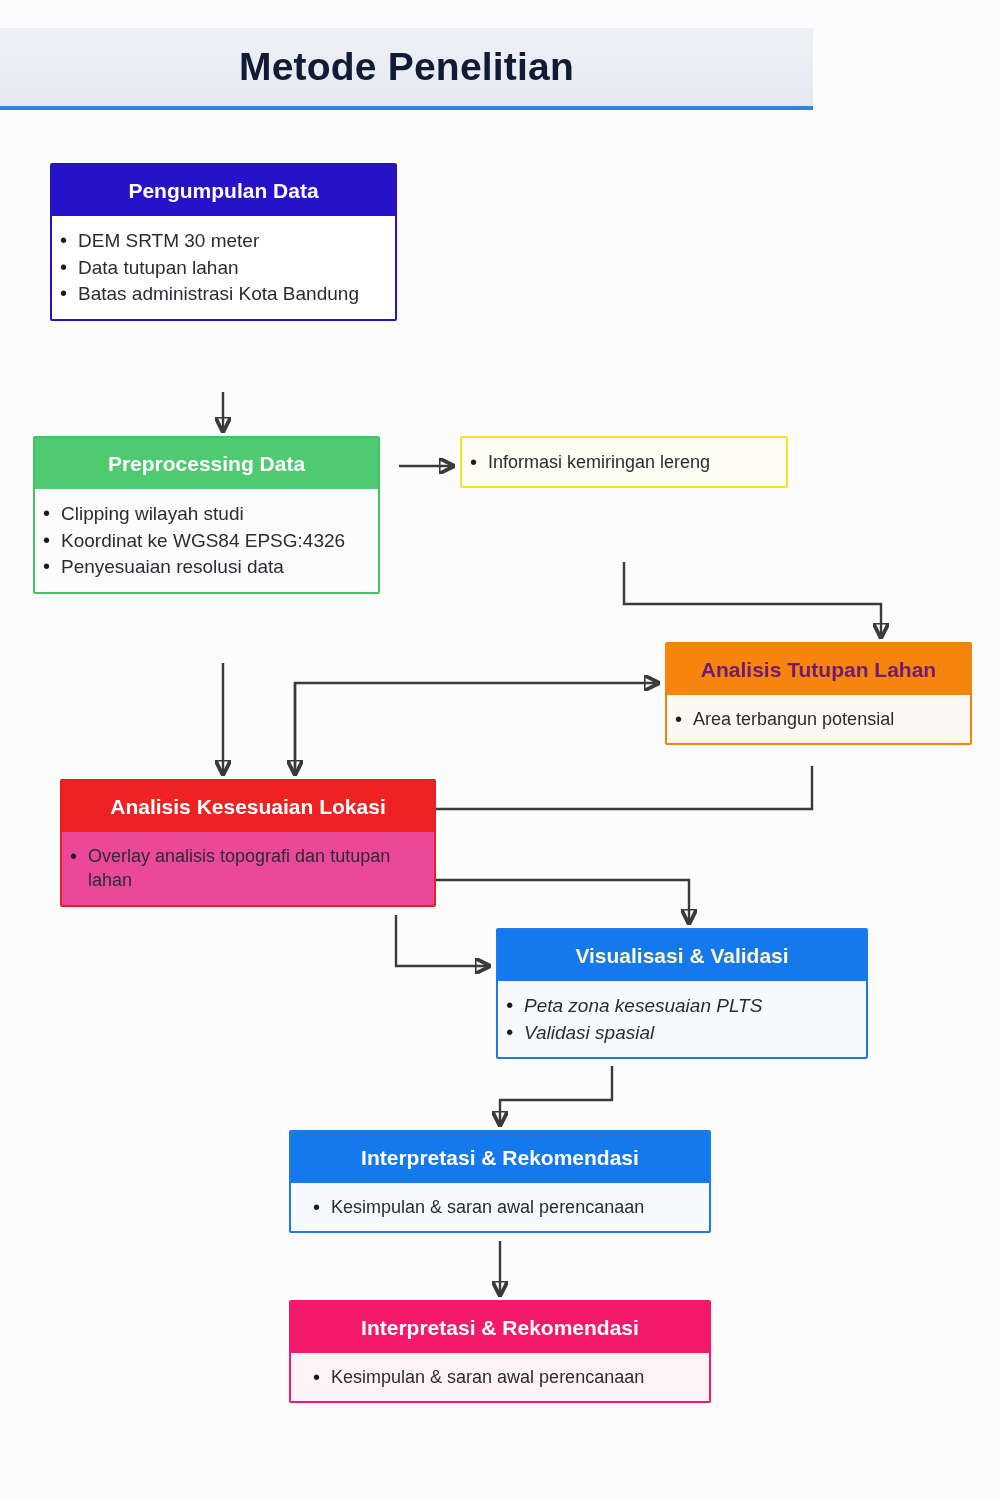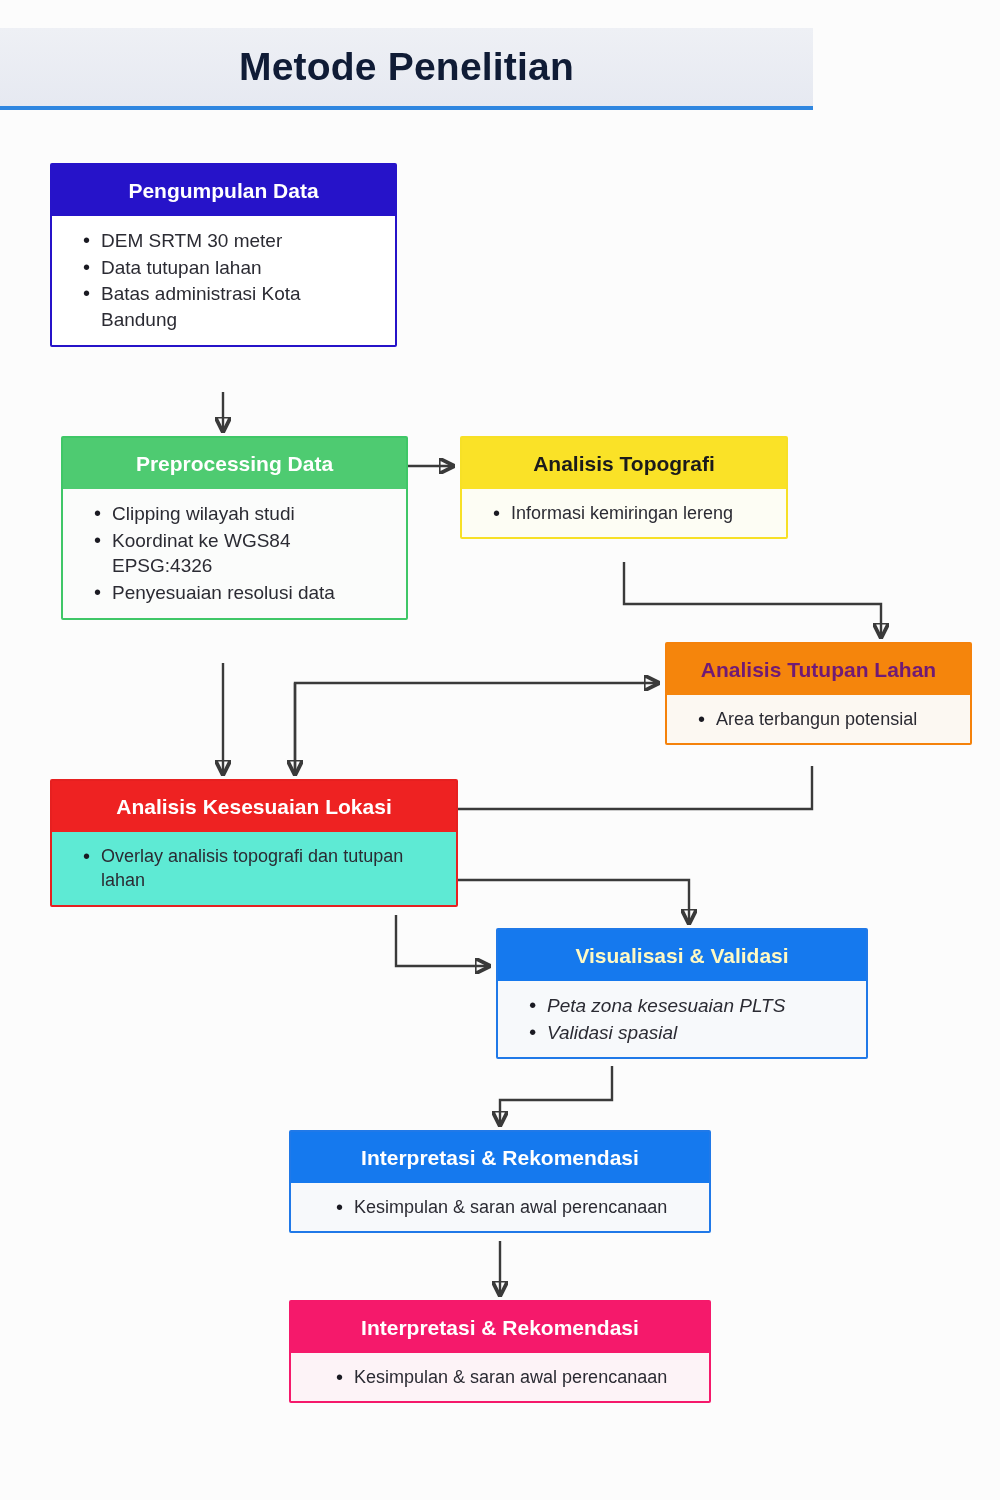--- a/index.html
+++ b/index.html
@@ -43,21 +43,21 @@
   }
   .node .node-head {
     width: 100%;
     text-align: center;
     font-weight: bold;
     line-height: 1.2;
     padding: 13px 10px 13px 10px;
     font-size: 21px;
   }
   .node .node-body {
-    padding: 11px 14px 11px 23px;
+    padding: 11px 14px 11px 0;
   }
   .node .node-body ul {
     list-style: none;
   }
   .node .node-body li {
     position: relative;
     padding-left: 26px;
     font-size: 19px;
     line-height: 1.35;
     color: #2b2b33;
@@ -74,21 +74,21 @@
 
   
   #n-pengumpulan {
     left: 50px; top: 163px; width: 347px;
     border-color: #2613c9;
   }
   #n-pengumpulan .node-head { background: #2613c9; color: #ffffff; }
   #n-pengumpulan .node-body { background: #ffffff; }
 
   #n-preproc {
-    left: 61px; top: 436px; width: 347px;
+    left: 33px; top: 436px; width: 347px;
     border-color: #3fc767;
   }
   #n-preproc .node-head { background: #4ecb71; color: #ffffff; }
   #n-preproc .node-body { background: #fbfcfb; }
 
   #n-topografi {
     left: 460px; top: 436px; width: 328px;
     border-color: #f7e026;
   }
   #n-topografi .node-head { background: #fae227; color: #1b1b1b; }
@@ -97,25 +97,25 @@
 
   #n-tutupan {
     left: 665px; top: 642px; width: 307px;
     border-color: #f5820b;
   }
   #n-tutupan .node-head { background: #f5850c; color: #701a75; }
   #n-tutupan .node-body { background: #fcf8f2; }
   #n-tutupan .node-body li { font-size: 18px; }
 
   #n-kesesuaian {
-    left: 50px; top: 779px; width: 408px;
+    left: 60px; top: 779px; width: 376px;
     border-color: #e62020;
   }
   #n-kesesuaian .node-head { background: #ee2222; color: #ffffff; }
-  #n-kesesuaian .node-body { background: #5eead4; }
+  #n-kesesuaian .node-body { background: #ec4899; }
   #n-kesesuaian .node-body li { font-size: 18px; }
 
   #n-visualisasi {
     left: 496px; top: 928px; width: 372px;
     border-color: #2079e8;
   }
   #n-visualisasi .node-head { background: #1579ee; color: #fef9c3; }
   #n-visualisasi .node-body { background: #f7f9fb; font-style: italic; }
   #n-visualisasi .node-body li { font-size: 19px; }
 
@@ -201,21 +201,20 @@
     <div class="node-body">
       <ul>
         <li>Clipping wilayah studi</li>
         <li>Koordinat ke WGS84 EPSG:4326</li>
         <li>Penyesuaian resolusi data</li>
       </ul>
     </div>
   </div>
 
   <div class="node" id="n-topografi">
-    <div class="node-head">Analisis Topografi</div>
     <div class="node-body">
       <ul>
         <li>Informasi kemiringan lereng</li>
       </ul>
     </div>
   </div>
 
   <div class="node" id="n-tutupan">
     <div class="node-head">Analisis Tutupan Lahan</div>
     <div class="node-body">

